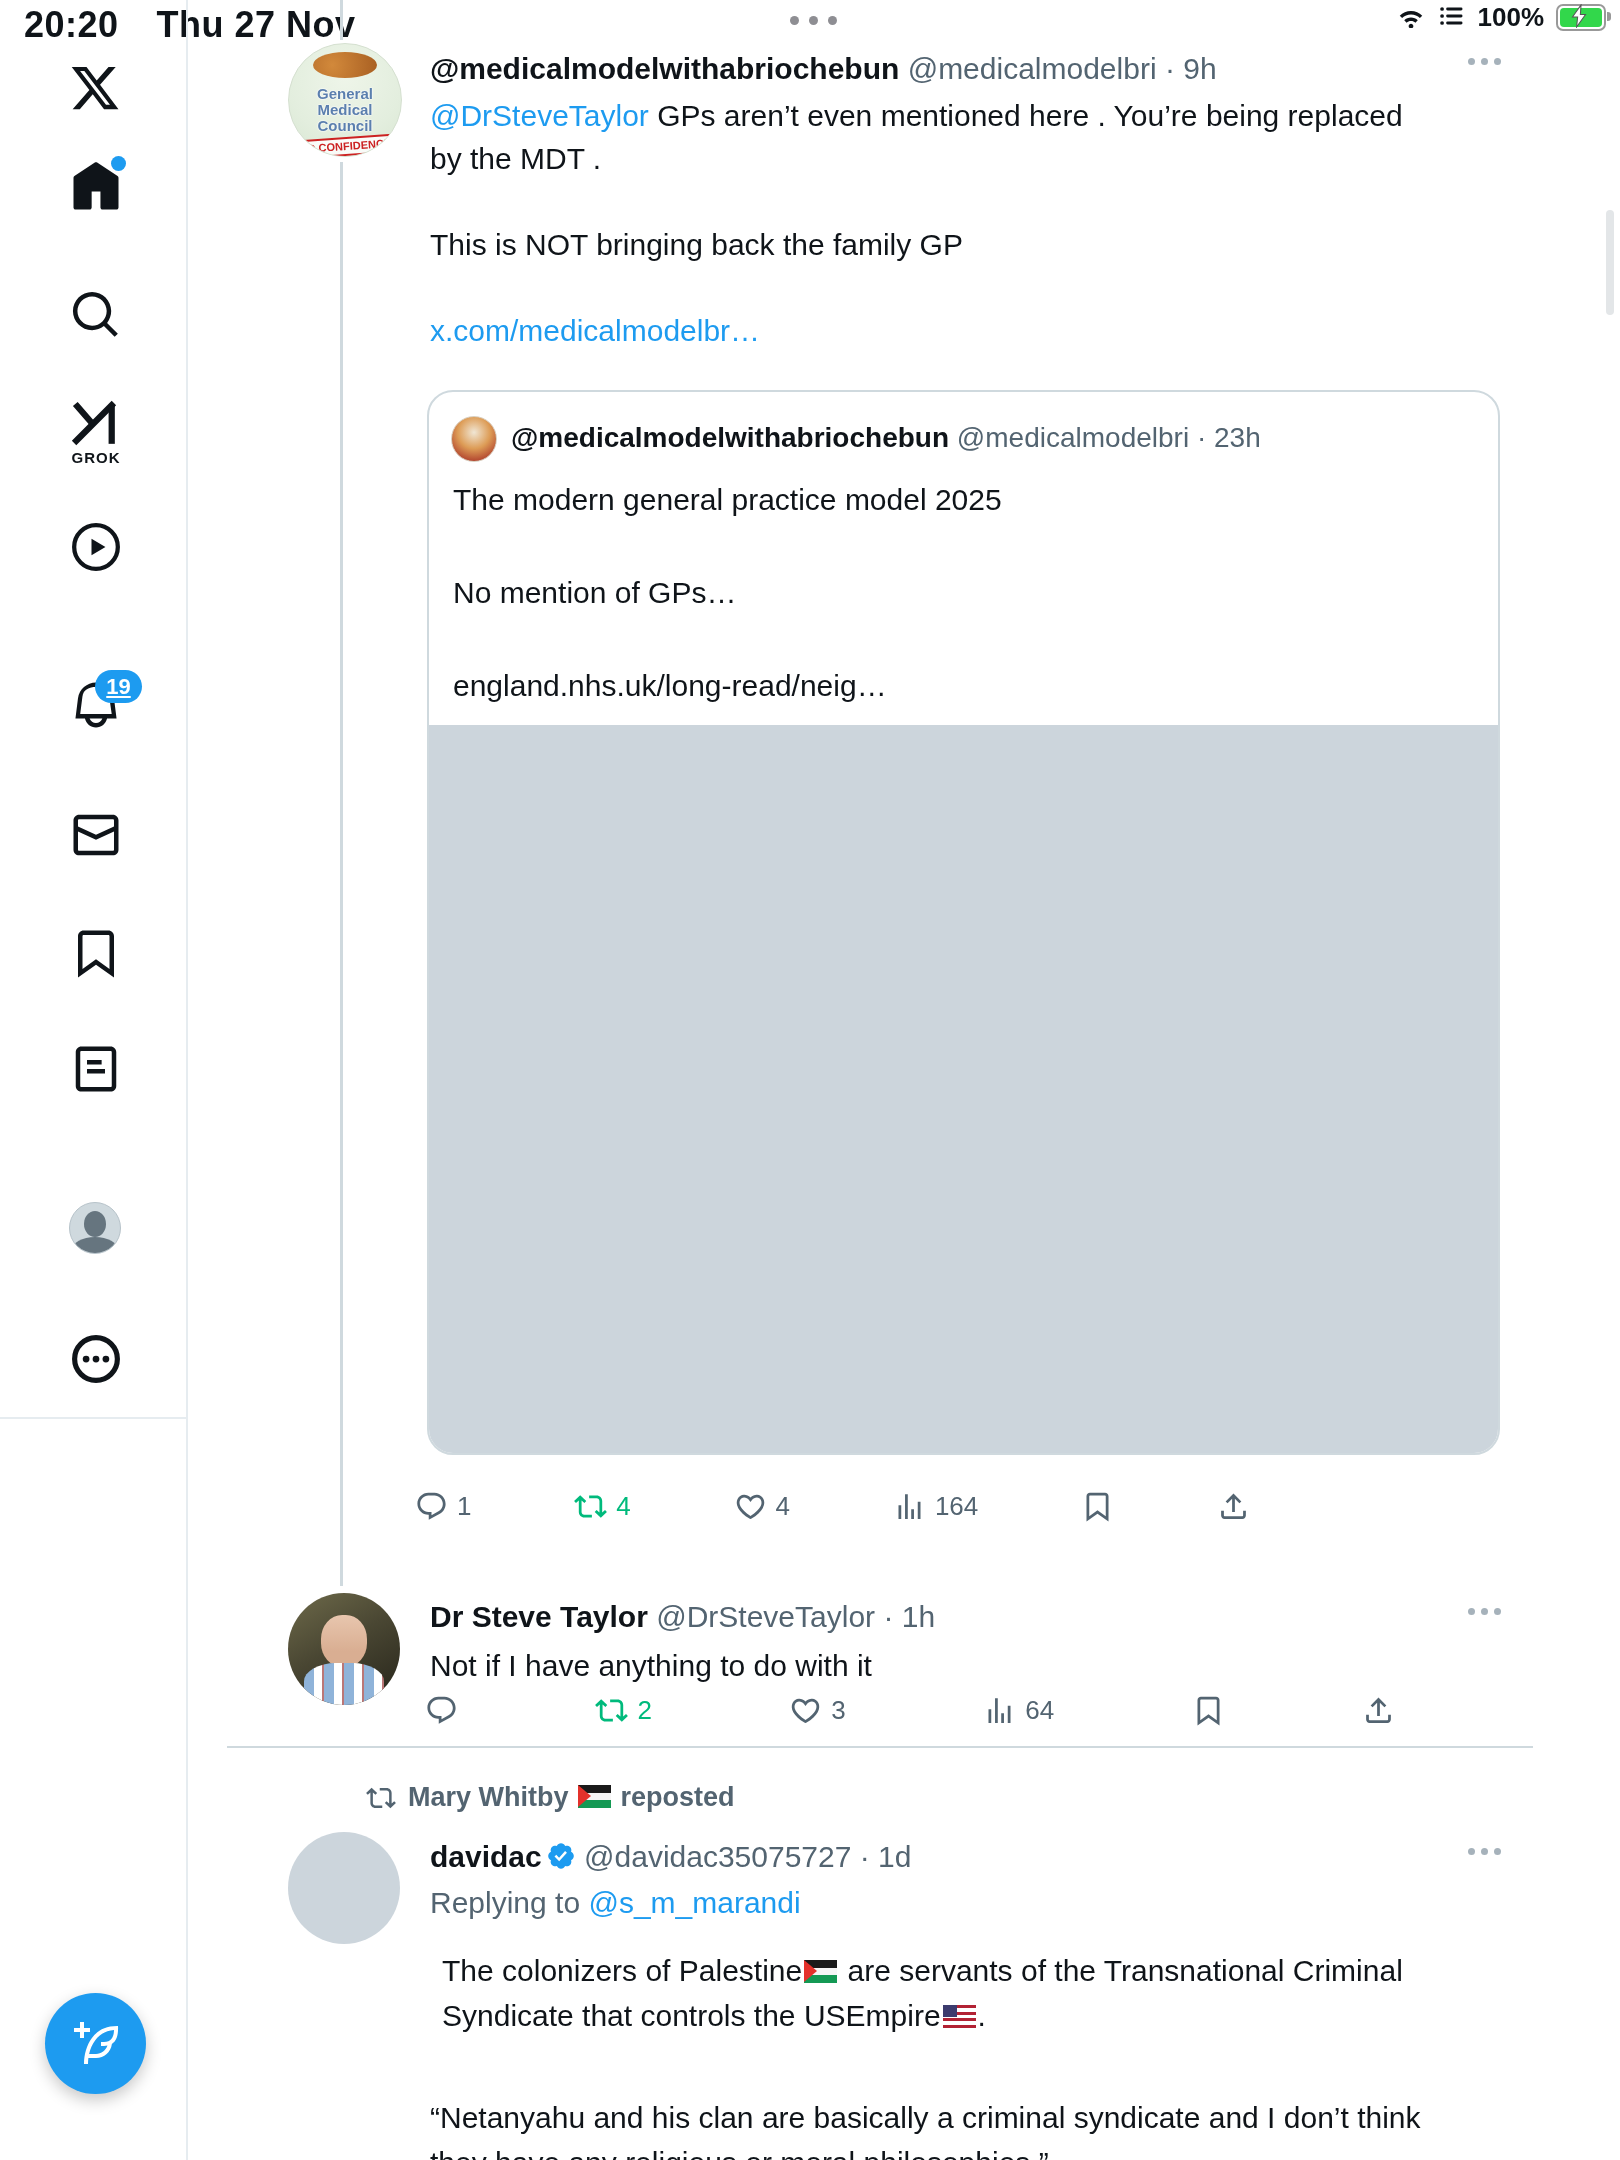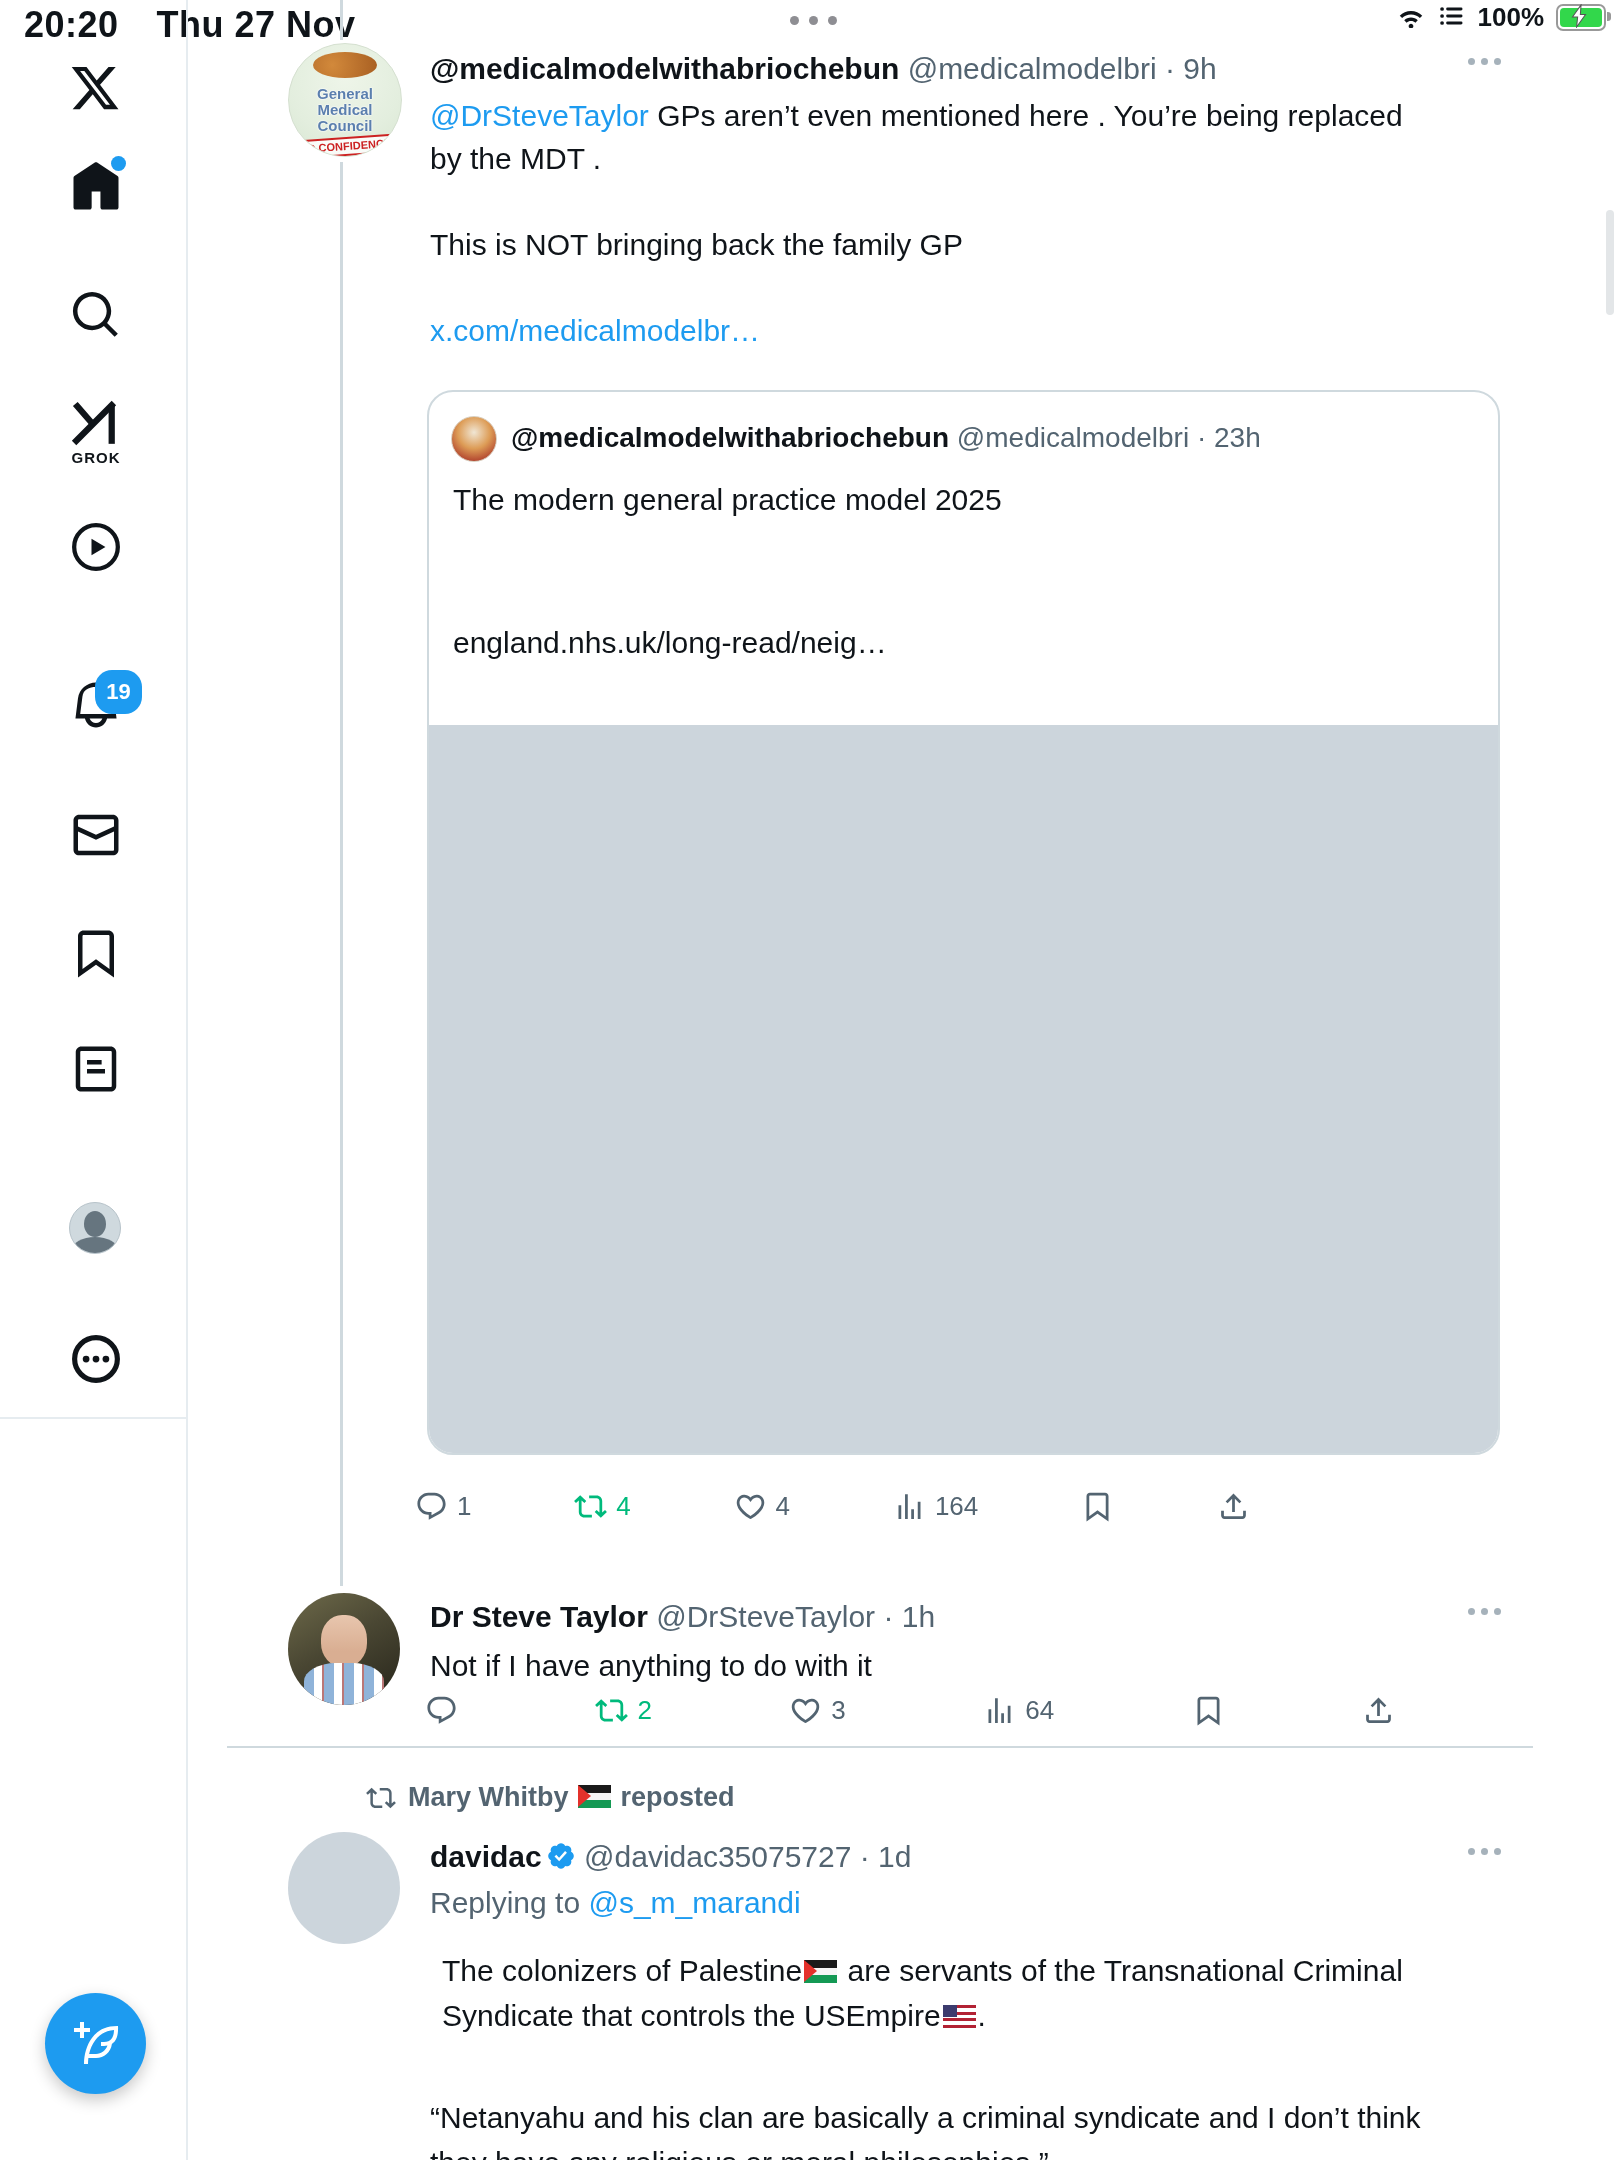--- a/index.html
+++ b/index.html
@@ -21,22 +21,22 @@
   .batt .fill{position:absolute;inset:2px;background:#32d74b;border-radius:4px;}
   .batt .nub{position:absolute;right:-7px;top:6px;width:4px;height:9px;background:rgba(0,0,0,.4);border-radius:0 3px 3px 0;}
   .batt svg{position:absolute;left:10px;top:-2px;}
   
   .v-divider{position:absolute;left:186px;top:0;width:2px;height:2160px;background:#e6ecf0;}
   .sidebar-end{position:absolute;left:0;top:1417px;width:186px;height:2px;background:#e6ecf0;}
   .nav-item{position:absolute;left:69px;width:54px;height:54px;}
   .nav-item svg{display:block;}
   .home-dot{position:absolute;right:-3px;top:-4px;width:15px;height:15px;border-radius:50%;background:#1d9bf0;}
   .grok-label{font-size:15px;font-weight:800;letter-spacing:1px;text-align:center;margin-top:1px;}
-  .notif-badge{position:absolute;left:26px;top:-8px;min-width:47px;height:44px;background:#1d9bf0;color:#fff;
-    border-radius:17px;font-size:22px;font-weight:600;display:flex;align-items:center;justify-content:center;padding:12px 6px;box-sizing:border-box;}
+  .notif-badge{position:absolute;left:26px;top:-8px;min-width:47px;height:33px;background:#1d9bf0;color:#fff;
+    border-radius:17px;font-size:22px;font-weight:600;display:flex;align-items:center;justify-content:center;padding:12px 6px;box-sizing:border-box;text-decoration:underline;}
   .profile-circle{width:50px;height:50px;border-radius:50%;background:#cfd9de;position:relative;overflow:hidden;border:1px solid #b7c3ca;}
   .profile-circle::before{content:"";position:absolute;left:14px;top:8px;width:22px;height:26px;border-radius:50%;background:#66757f;}
   .profile-circle::after{content:"";position:absolute;left:2px;top:34px;width:46px;height:26px;border-radius:50% 50% 0 0;background:#66757f;}
   .fab{position:absolute;left:45px;top:1993px;width:101px;height:101px;border-radius:50%;background:#1d9bf0;
     display:flex;align-items:center;justify-content:center;box-shadow:0 6px 16px rgba(0,0,0,.22);}
   
   .thread-line{position:absolute;left:340px;width:3px;background:#cfd9de;}
   .avatar{position:absolute;width:112px;height:112px;border-radius:50%;overflow:hidden;}
   .menu-dots{position:absolute;display:flex;gap:6px;}
   .menu-dots i{width:7px;height:7px;border-radius:50%;background:#a6b2bb;display:block;}
@@ -237,20 +237,21 @@
 
 <div class="quote-card">
   <div class="q-avatar"></div>
   <div class="q-hdr">
     <span class="name" style="font-size:28px">@medicalmodelwithabriochebun</span>
     <span class="gray">@medicalmodelbri · 23h</span>
   </div>
   <div class="q-body">
     <div>The modern general practice model 2025</div>
     <div class="q-gap"></div>
+    <div>No mention of GPs…</div>
     <div class="q-gap"></div>
     <div>england.nhs.uk/long-read/neig…</div>
   </div>
   <div class="q-img"></div>
 </div>
 
 <div class="actions" style="left:415px;top:1490px;width:835px">
   <div class="act">
     <svg width="33" height="33" viewBox="0 0 24 24">
         <path fill="#536471" d="M1.751 10c0-4.42 3.584-8 8.005-8h4.366c4.49 0 8.129 3.64 8.129 8.13 0 2.96-1.607 5.68-4.196 7.11l-8.054 4.46v-3.69h-.067c-4.49.1-8.183-3.51-8.183-8.01zm8.005-6c-3.317 0-6.005 2.69-6.005 6 0 3.37 2.77 6.08 6.138 6.01l.351-.01h1.761v2.3l5.087-2.81c1.951-1.08 3.163-3.13 3.163-5.36 0-3.39-2.744-6.13-6.129-6.13H9.756z"></path>

